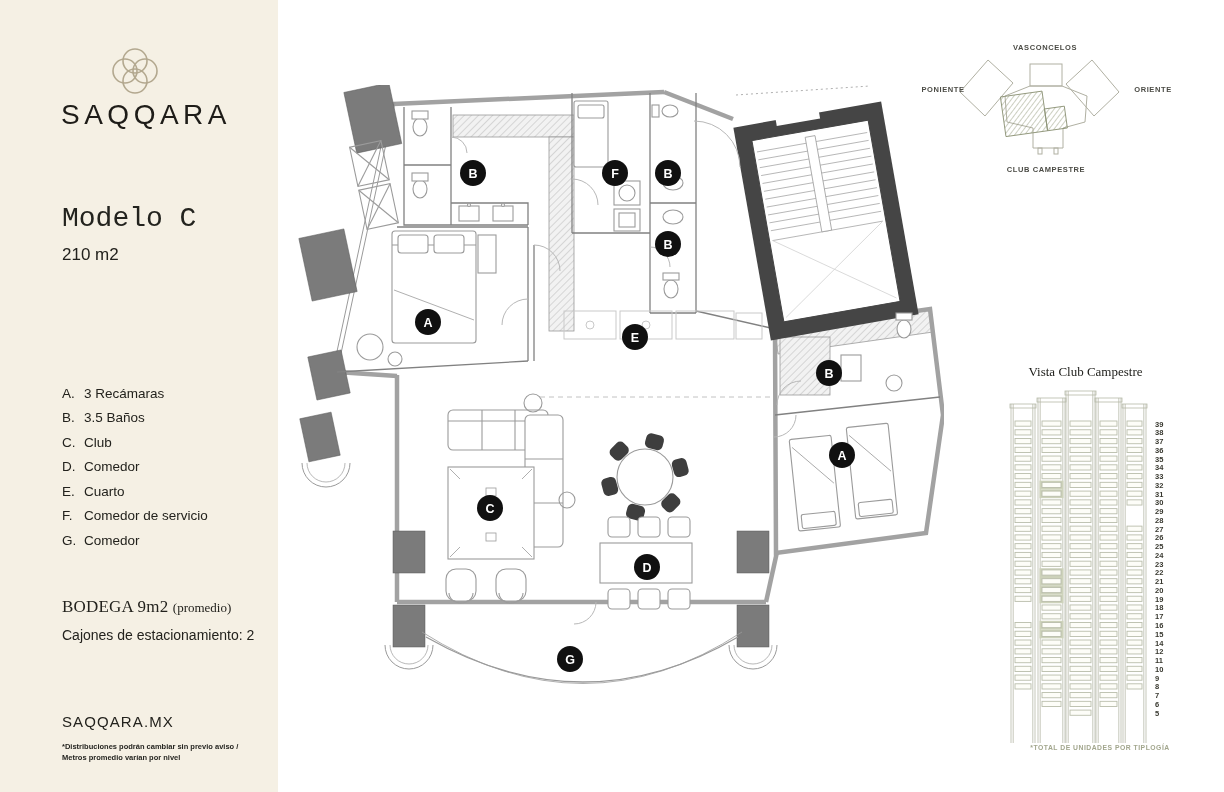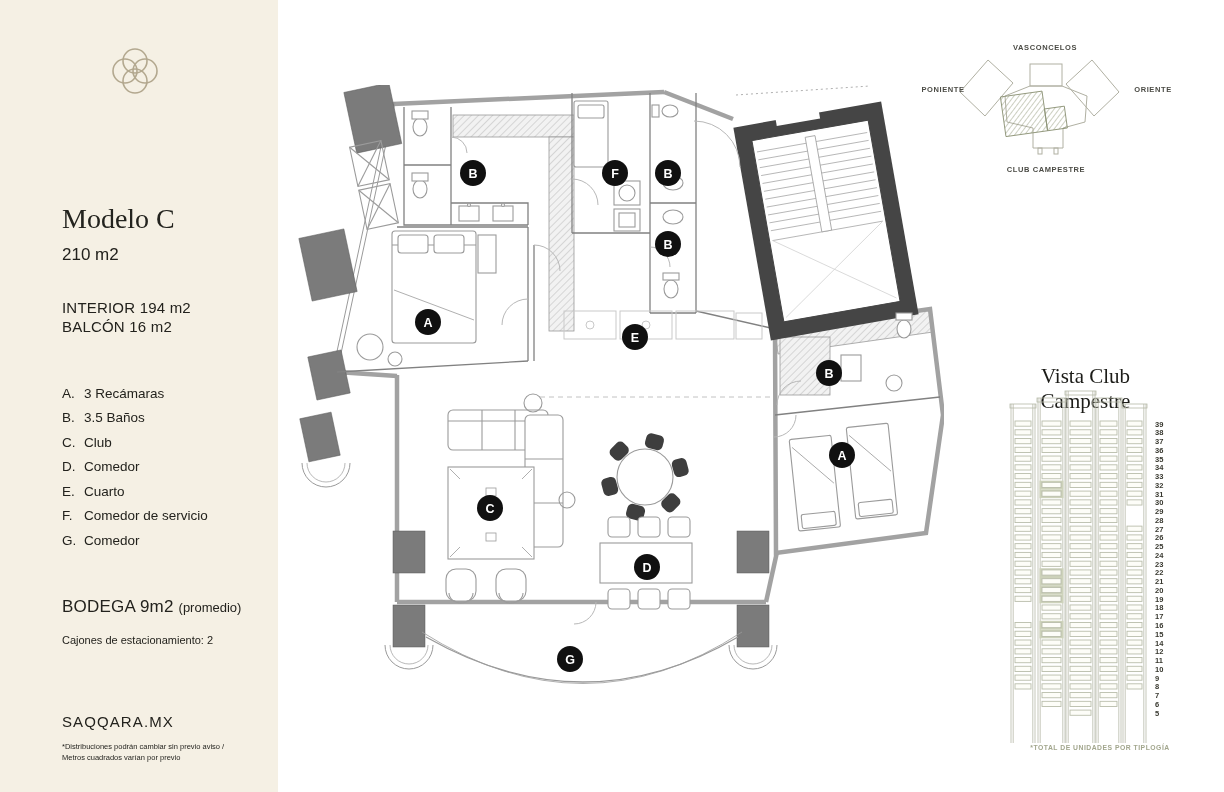--- a/index.html
+++ b/index.html
@@ -3,68 +3,65 @@
 <meta charset="utf-8">
 <style>
   html,body{margin:0;padding:0;background:#fff;}
   #stage{position:relative;width:1224px;height:792px;background:#ffffff;overflow:hidden;
          font-family:"Liberation Sans",sans-serif;color:#23221d;}
   
   #sidebar{position:absolute;left:0;top:0;width:278px;height:792px;background:#f5f0e4;}
   .logo-mark{position:absolute;left:108px;top:44px;}
   .wordmark{position:absolute;left:61px;top:99px;font-size:28px;font-weight:500;
             letter-spacing:4.5px;color:#1e1c18;}
-  .modelo{position:absolute;left:62px;top:203px;font-family:Liberation Serif, serif;
+  .modelo{position:absolute;left:62px;top:203px;font-family:Liberation Mono, monospace;
           font-size:28px;color:#23231e;}
   .area{position:absolute;left:62px;top:245px;font-size:17px;}
   .metrics{position:absolute;left:62px;top:298px;font-size:15px;font-weight:500;line-height:19px;letter-spacing:.2px;}
   #legend{position:absolute;left:62px;top:381px;font-size:13.5px;}
   .legend-row{display:flex;height:24.5px;align-items:center;}
   .legend-letter{width:22px;}
   #storage{position:absolute;left:62px;top:597px;}
-  .bodega{font-size:17px;letter-spacing:.2px;}
+  .bodega{font-size:17px;letter-spacing:.2px;font-family:Liberation Serif, serif;}
   .bodega small{font-size:13px;letter-spacing:0;}
-  .cajones{margin-top:17px;font-size:11px;font-weight:500;}
+  .cajones{margin-top:10px;font-size:14px;font-weight:500;}
   .site-url{position:absolute;left:62px;top:713px;font-size:15px;font-weight:400;letter-spacing:1.1px;}
-  .footnote{position:absolute;left:62px;top:741px;font-size:7.5px;font-weight:400;line-height:11px;color:#1f1f1b;}
+  .footnote{position:absolute;left:62px;top:741px;font-size:7.5px;font-weight:700;line-height:11px;color:#1f1f1b;}
   
   #plan-svg{position:absolute;left:296px;top:85px;}
   .room-label-text{font-family:"Liberation Sans",sans-serif;font-size:12.5px;font-weight:700;fill:#fff;}
   
   #site-svg{position:absolute;left:905px;top:36px;}
   .site-label{font-family:"Liberation Sans",sans-serif;font-size:7.5px;font-weight:700;
               letter-spacing:.6px;fill:#4b4b45;}
   
   #vista-title{position:absolute;left:1008px;top:364px;width:155px;text-align:center;
-               font-family:"Liberation Serif",serif;font-size:21px;color:#1c1c18;}
+               font-family:"Liberation Serif",serif;font-size:13px;color:#1c1c18;}
   #elev-svg{position:absolute;left:1003px;top:386px;}
   .floor-num{font-family:"Liberation Sans",sans-serif;font-size:7.5px;font-weight:700;fill:#38382f;}
   #elev-caption{position:absolute;left:1000px;top:744px;width:200px;text-align:center;
                 font-size:6.8px;font-weight:700;letter-spacing:.5px;color:#a2a68d;}
 </style>
 </head>
 <body>
 
 <div id="stage">
 
   <div id="sidebar">
     <svg class="logo-mark" width="54" height="54" viewBox="-27 -27 54 54">
       <g fill="none" stroke="#b3a88f" stroke-width="1.6">
         <circle cx="0" cy="-10" r="12"></circle>
         <circle cx="10" cy="0" r="12"></circle>
         <circle cx="0" cy="10" r="12"></circle>
         <circle cx="-10" cy="0" r="12"></circle>
       </g>
     </svg>
+    <div class="wordmark">SAQQARA</div>
     <div class="modelo">Modelo C</div>
     <div class="area">210 m2</div>
-    <div class="metrics">
-      <div>INTERIOR 194 m2</div>
-      <div>BALCÓN 16 m2</div>
-    </div>
     <div id="legend">
         <div class="legend-row">
           <span class="legend-letter">A.</span>
           <span>3 Recámaras</span>
         </div>
         <div class="legend-row">
           <span class="legend-letter">B.</span>
           <span>3.5 Baños</span>
         </div>
         <div class="legend-row">
@@ -88,21 +85,21 @@
           <span>Comedor</span>
         </div>
       </div>
     <div id="storage">
       <div class="bodega"><span>BODEGA 9m2</span> <small>(promedio)</small></div>
       <div class="cajones">Cajones de estacionamiento: 2</div>
     </div>
     <div class="site-url">SAQQARA.MX</div>
     <div class="footnote">
       <div>*Distribuciones podrán cambiar sin previo aviso /</div>
-      <div>Metros cuadrados varían por previo</div>
+      <div>Metros promedio varían por nivel</div>
     </div>
   </div>
 
   <svg id="plan-svg" width="648" height="635" viewBox="0 0 648 635">
     <defs>
       <pattern id="hatchW" width="5" height="5" patternUnits="userSpaceOnUse" patternTransform="rotate(45)">
         <rect width="5" height="5" fill="#f2f2f2"></rect>
           <line x1="0" y1="0" x2="0" y2="5" stroke="#bdbdbd" stroke-width="1.1"></line>
       </pattern>
     </defs>

